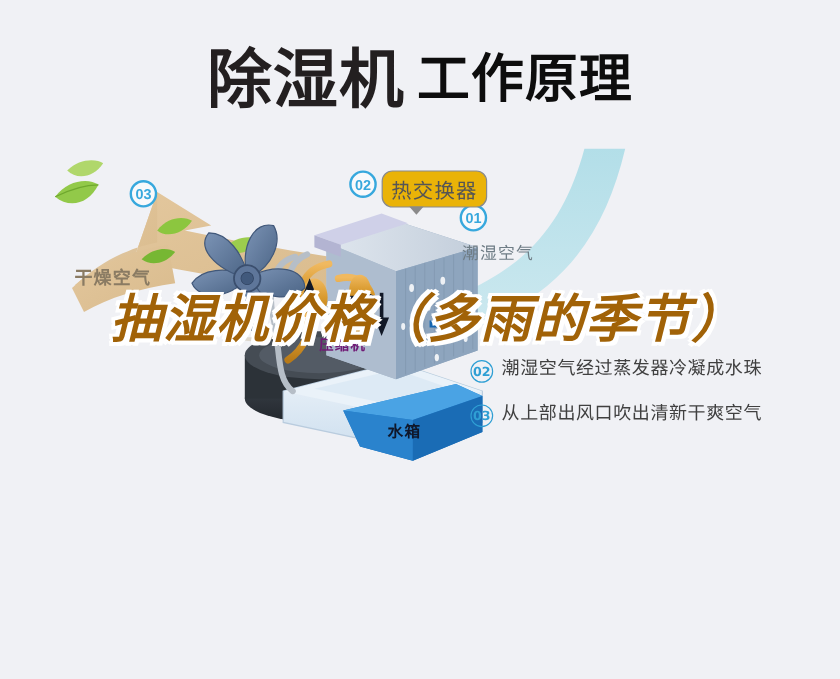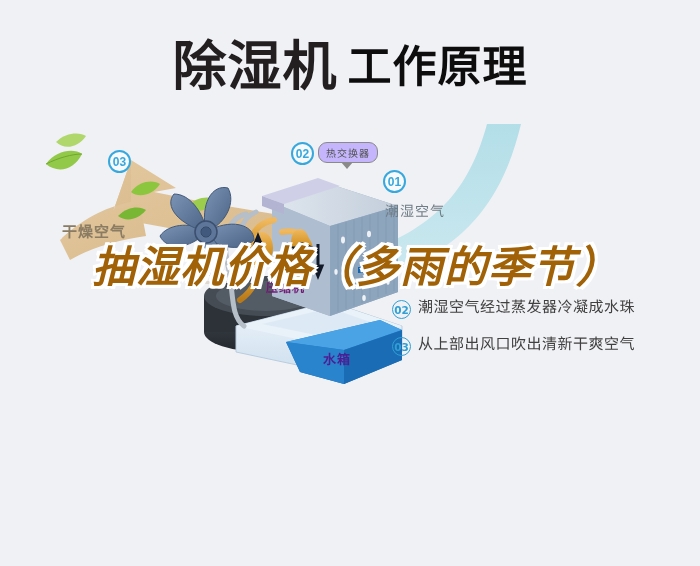--- a/index.html
+++ b/index.html
@@ -26,29 +26,29 @@
 
   .badge{position:absolute;width:23px;height:23px;border-radius:50%;
     border:2px solid #37a8dd;color:#37a8dd;font-size:12px;font-weight:bold;
     display:flex;align-items:center;justify-content:center;
     background:rgba(255,255,255,.55);box-sizing:border-box;}
 
   .dry-air{position:absolute;left:62px;top:100px;font-size:15px;color:#8a7b63;
     letter-spacing:1px;font-weight:bold;}
   .humid-air{position:absolute;left:385px;top:80px;font-size:14px;color:#6f7d86;
     letter-spacing:1px;}
-  .hx-callout{position:absolute;left:318px;top:22px;font-size:10px;color:#555;
-    border:1px solid #8a8a8a;border-radius:9px;padding:2px 7px;background:#c4b5fd;
+  .hx-callout{position:absolute;left:318px;top:22px;font-size:17px;color:#555;
+    border:1px solid #8a8a8a;border-radius:9px;padding:2px 7px;background:#eab308;
     white-space:nowrap;letter-spacing:1px;}
   .hx-callout:after{content:"";position:absolute;left:22px;bottom:-7px;width:0;height:0;
     border-left:6px solid transparent;border-right:6px solid transparent;
     border-top:7px solid #8a8a8a;}
   .compressor{position:absolute;left:266px;top:158px;font-size:12px;color:#701a75;
     font-weight:bold;letter-spacing:1px;}
-  .tank{position:absolute;left:323px;top:229px;font-size:13px;color:#4c1d95;
+  .tank{position:absolute;left:323px;top:229px;font-size:13px;color:#0f172a;
     font-weight:bold;letter-spacing:1px;}
 
   
   .bullets{position:absolute;left:392px;top:298px;width:300px;}
   .bullet{display:flex;align-items:flex-start;margin-bottom:16px;}
   .bullet .bnum{flex:0 0 auto;width:19px;height:19px;border-radius:50%;
     border:1.8px solid #2f9fd4;color:#2f9fd4;font-size:10.5px;font-weight:bold;
     display:flex;align-items:center;justify-content:center;box-sizing:border-box;
     margin-top:2px;font-family:"DejaVu Sans",sans-serif;}
   .bullet .btxt{margin-left:7px;font-size:15px;color:#404040;line-height:19px;

